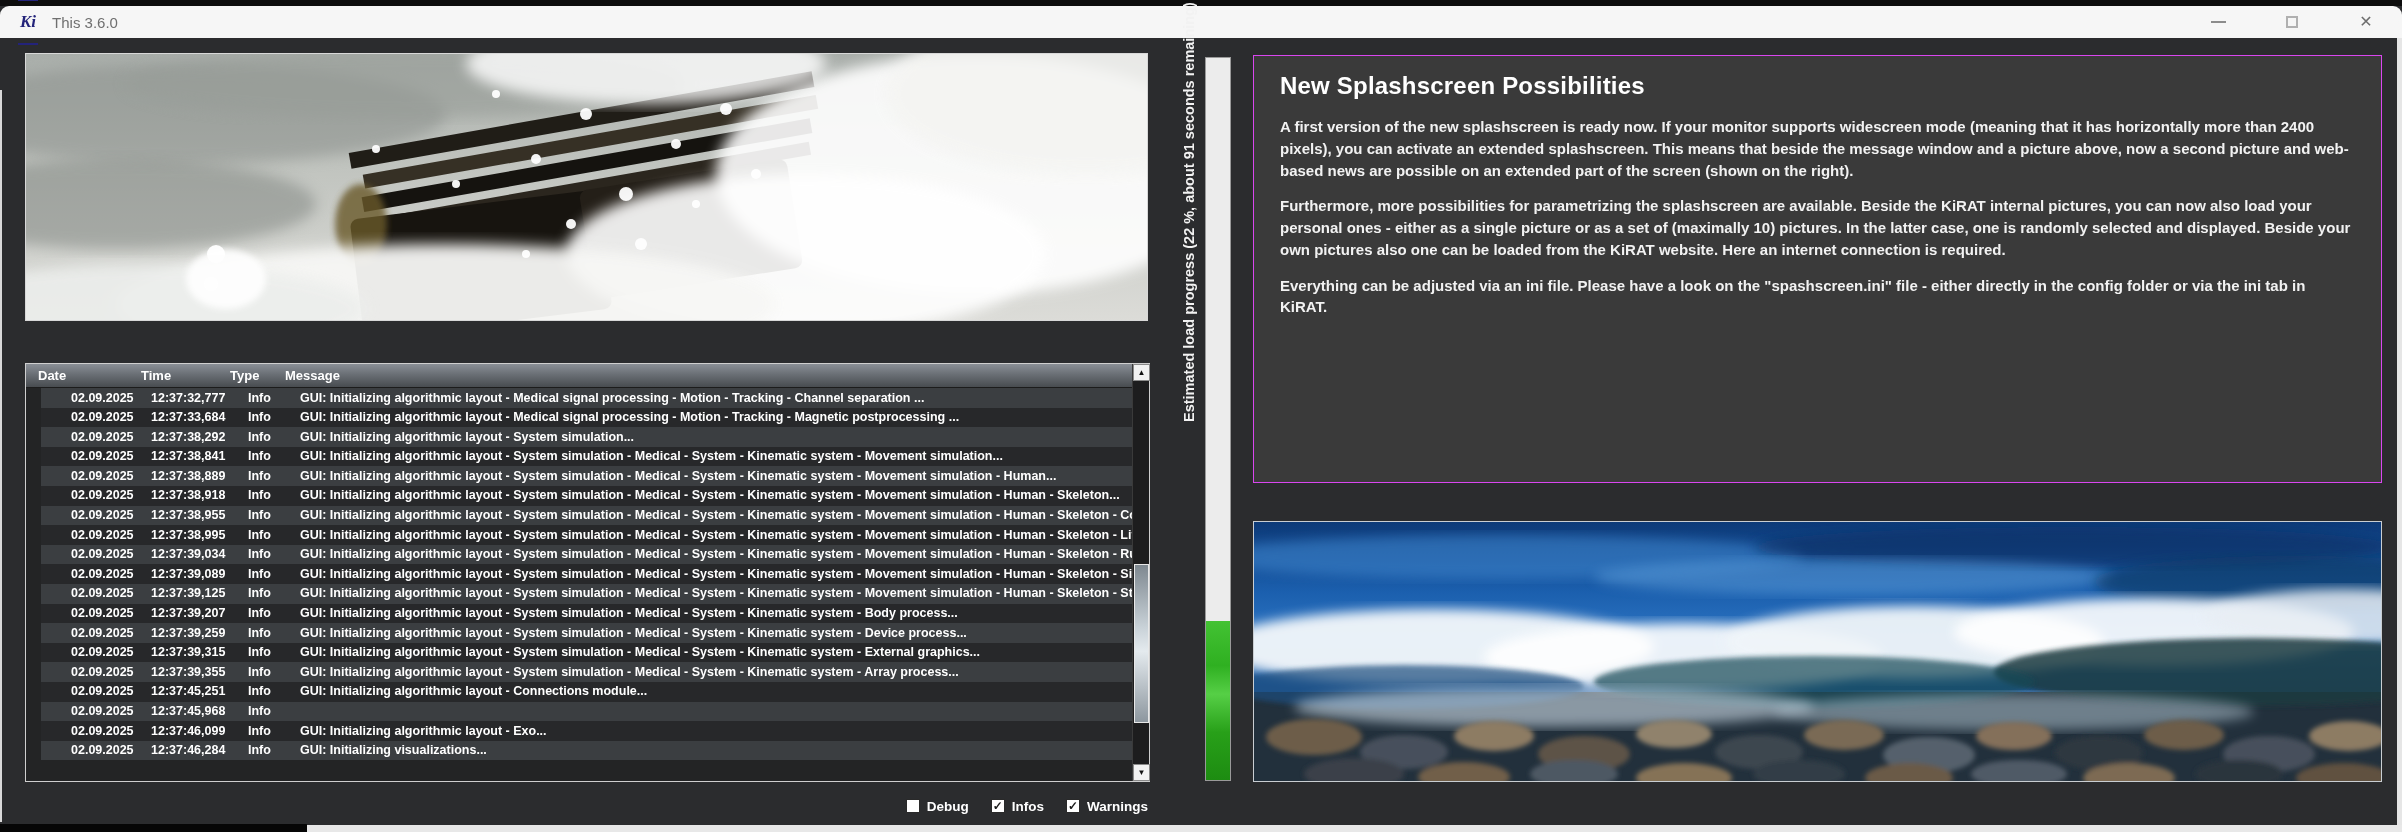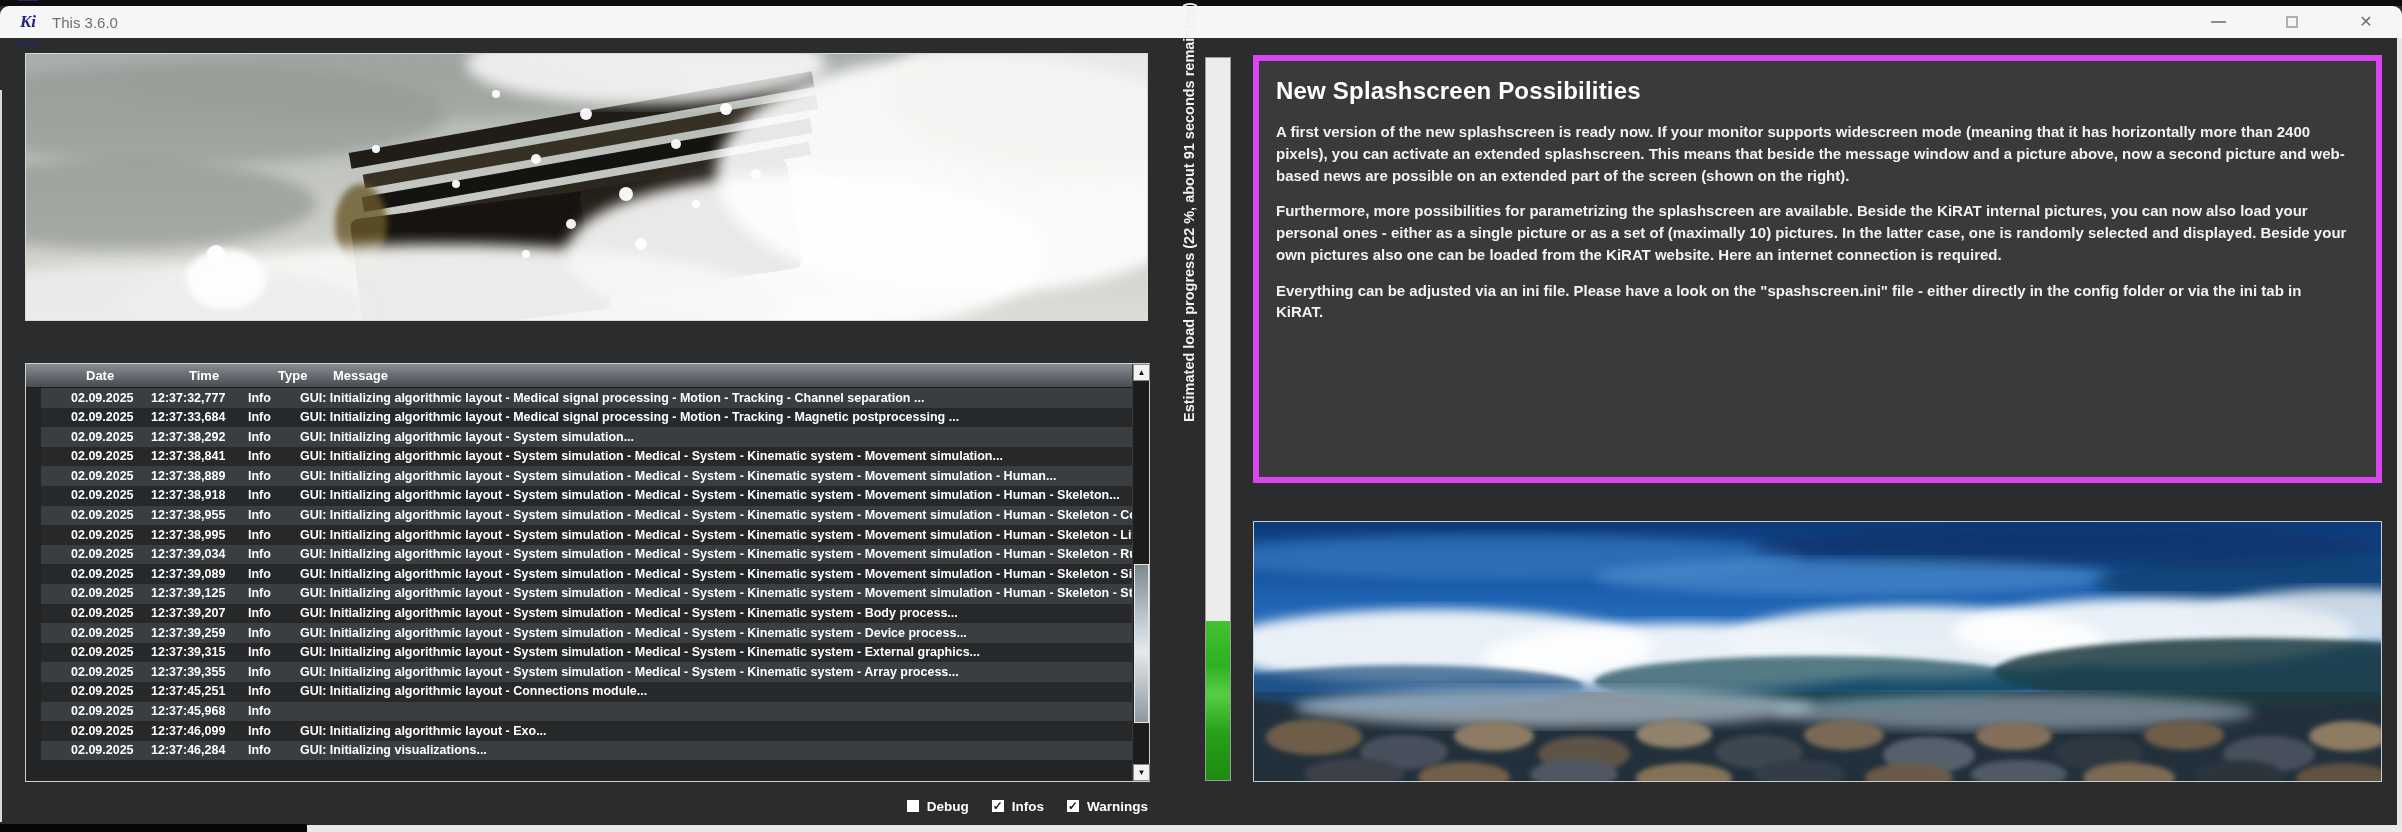--- a/index.html
+++ b/index.html
@@ -29,21 +29,21 @@
 
   
   .photo-left { position:absolute; left:25px; top:53px; width:1123px; height:268px;
                 border:1px solid #d8d8d8; overflow:hidden; }
   
   .log-table { position:absolute; left:25px; top:363px; width:1125px; height:419px;
                background:#232425; border:1px solid #cfcfcf; }
   .log-header { position:relative; height:24px; width:calc(100% - 17px);
                 background:linear-gradient(180deg,#8a8f96 0%,#6a6f75 45%,#484c50 100%);
                 border-bottom:1px solid #1c1c1c; }
-  .log-header span { position:absolute; top:4px; font-size:13px; font-weight:bold; color:#ffffff;margin-left:48px; }
+  .log-header span { position:absolute; top:4px; font-size:13px; font-weight:bold; color:#ffffff; }
   .h-date{left:12px} .h-time{left:115px} .h-type{left:204px} .h-msg{left:259px}
   .log-body { position:absolute; left:15px; top:24px; width:calc(100% - 17px); height:calc(100% - 24px); overflow:hidden; }
   .log-row { position:relative; height:19.6px; }
   .log-row.odd { background:#3b3e41; }
   .log-row.even { background:#27282a; }
   .log-row span { position:absolute; top:2.5px; font-size:12.5px; font-weight:bold; color:#ffffff; white-space:nowrap; }
   .c-date{left:30px} .c-time{left:110px} .c-type{left:207px}
   .c-msg{left:259px; right:4px; overflow:hidden;}
 
   
@@ -67,21 +67,21 @@
   .progress-label { position:absolute; left:1183px; top:422px; transform:rotate(-90deg); transform-origin:0 0;
                     white-space:nowrap; font-size:14.5px; font-weight:bold; color:#f2f2f2; width:380px;
                     text-align:center; margin-left:-2px; }
   .progress-track { position:absolute; left:1205px; top:57px; width:26px; height:724px;
                     background:#ececec; border:1px solid #9a9a9a; }
   .progress-fill { position:absolute; left:0; bottom:0; width:100%;
                    background:linear-gradient(180deg,#43c233 0%,#2fb021 28%,#56cf46 46%,#28a019 70%,#1d8c11 100%); }
 
   
   .news-panel { position:absolute; left:1253px; top:55px; width:1129px; height:428px;
-                background:#3a3a3a; border:6px solid #d946ef; padding:16px 26px 0 17px; }
+                background:#3a3a3a; border:1px solid #d946ef; padding:16px 26px 0 26px; }
   .news-title { font-size:24px; font-weight:bold; color:#ffffff; margin-bottom:16px; letter-spacing:0.2px; }
   .news-panel p { font-size:15px; font-weight:bold; color:#f2f2f2; line-height:1.45; margin-bottom:14px; max-width:1074px; }
 
   
   .photo-right { position:absolute; left:1253px; top:521px; width:1129px; height:261px;
                  border:1px solid #c9ced2; overflow:hidden; }
   svg { display:block; }
 </style>
 </head>
 <body>

